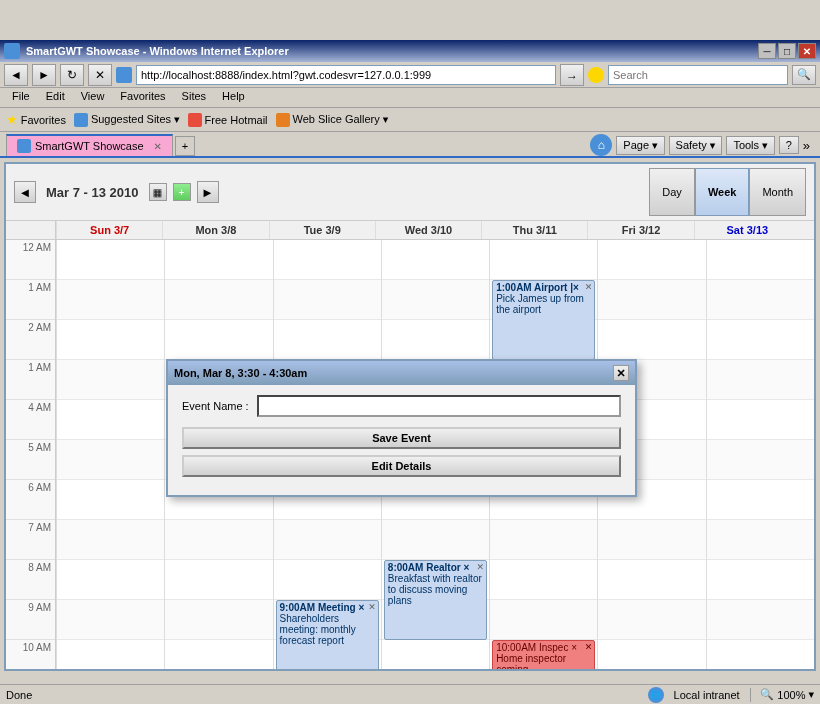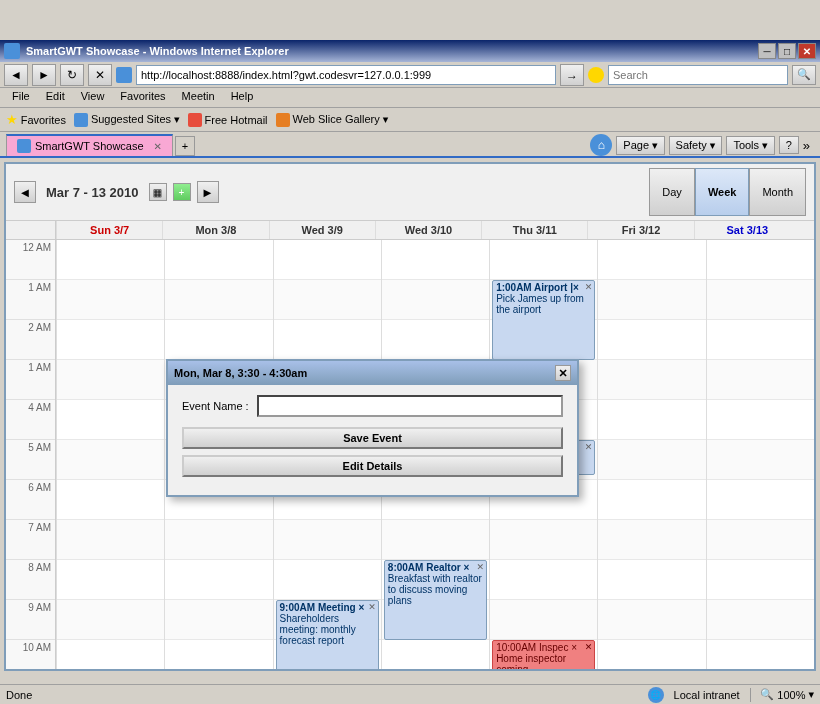--- a/index.html
+++ b/index.html
@@ -210,21 +210,21 @@
     .dialog-overlay {
       position: absolute;
       top: 0; left: 0; right: 0; bottom: 0;
       z-index: 100;
       pointer-events: none;
     }
     .dialog {
       position: absolute;
       top: 195px;
       left: 160px;
-      width: 413px;
+      width: 471px;
       background: #f0f0f0;
       border: 2px solid #7f9db9;
       box-shadow: 4px 4px 8px rgba(0,0,0,0.3);
       pointer-events: all;
       z-index: 200;
     }
     .dialog-title-bar {
       background: linear-gradient(to bottom, #a8c0e8, #7f9db9);
       padding: 4px 6px;
       font-weight: bold;
@@ -317,21 +317,21 @@
   <div style="width:16px;height:16px;background:#ffd700;border-radius:50%;flex-shrink:0;"></div>
   <input class="search-box" type="text" placeholder="Search" style="">
   <div class="go-btn">🔍</div>
 </div>
 
 <div class="menu-bar">
   <span class="menu-item">File</span>
   <span class="menu-item">Edit</span>
   <span class="menu-item">View</span>
   <span class="menu-item">Favorites</span>
-  <span class="menu-item">Meetin</span>
+  <span class="menu-item">Sites</span>
   <span class="menu-item">Help</span>
 </div>
 
 <div class="favorites-bar">
   <div class="fav-item">
     <span class="fav-star">★</span>
     <span>Favorites</span>
   </div>
   <div class="fav-item">
     <div style="width:14px;height:14px;background:#4a90d9;border-radius:2px;"></div>
@@ -377,21 +377,21 @@
       <div class="view-btn">Day</div>
       <div class="view-btn active">Week</div>
       <div class="view-btn">Month</div>
     </div>
   </div>
 
   <div style="display:flex;border-bottom:1px solid #ccc;background:#f0f0f0;">
     <div style="width:50px;flex-shrink:0;border-right:1px solid #ccc;"></div>
     <div class="day-header sun">Sun 3/7</div>
     <div class="day-header">Mon 3/8</div>
-    <div class="day-header">Wed 3/9</div>
+    <div class="day-header">Tue 3/9</div>
     <div class="day-header">Wed 3/10</div>
     <div class="day-header">Thu 3/11</div>
     <div class="day-header">Fri 3/12</div>
     <div class="day-header sat">Sat 3/13</div>
     <div style="width:14px;flex-shrink:0;"></div>
   </div>
 
   <div style="display:flex;height:calc(100% - 58px);overflow:hidden;">
 
     <div style="flex:1;display:flex;overflow-y:auto;overflow-x:hidden;">

